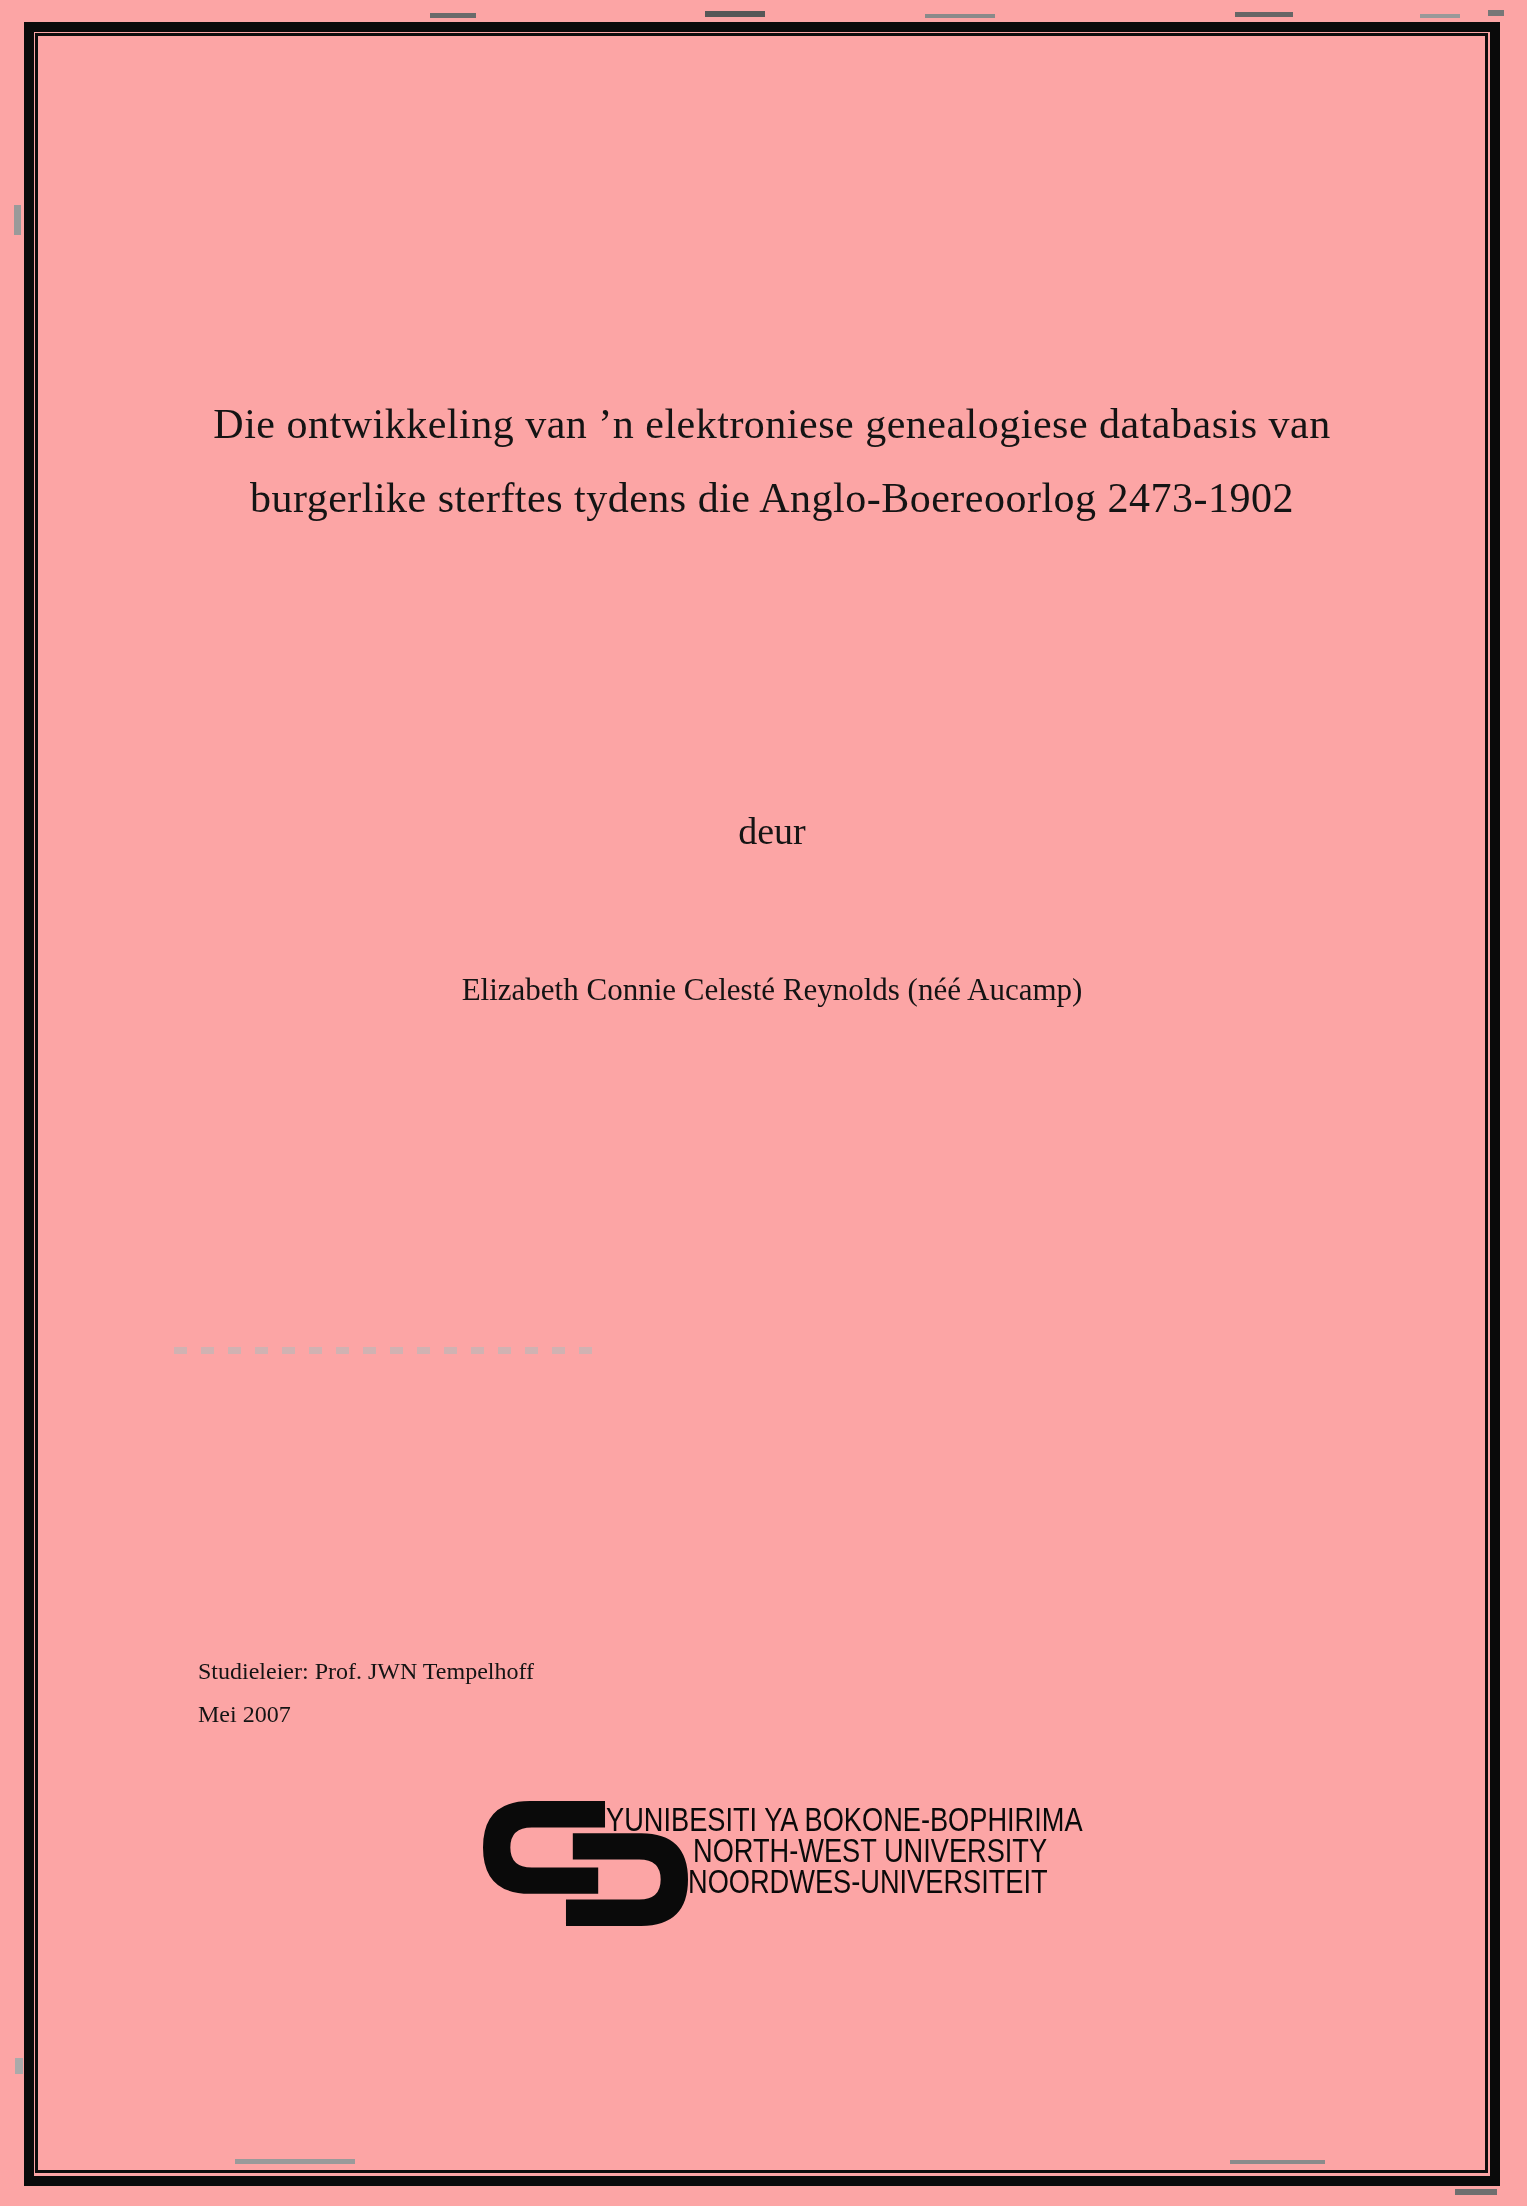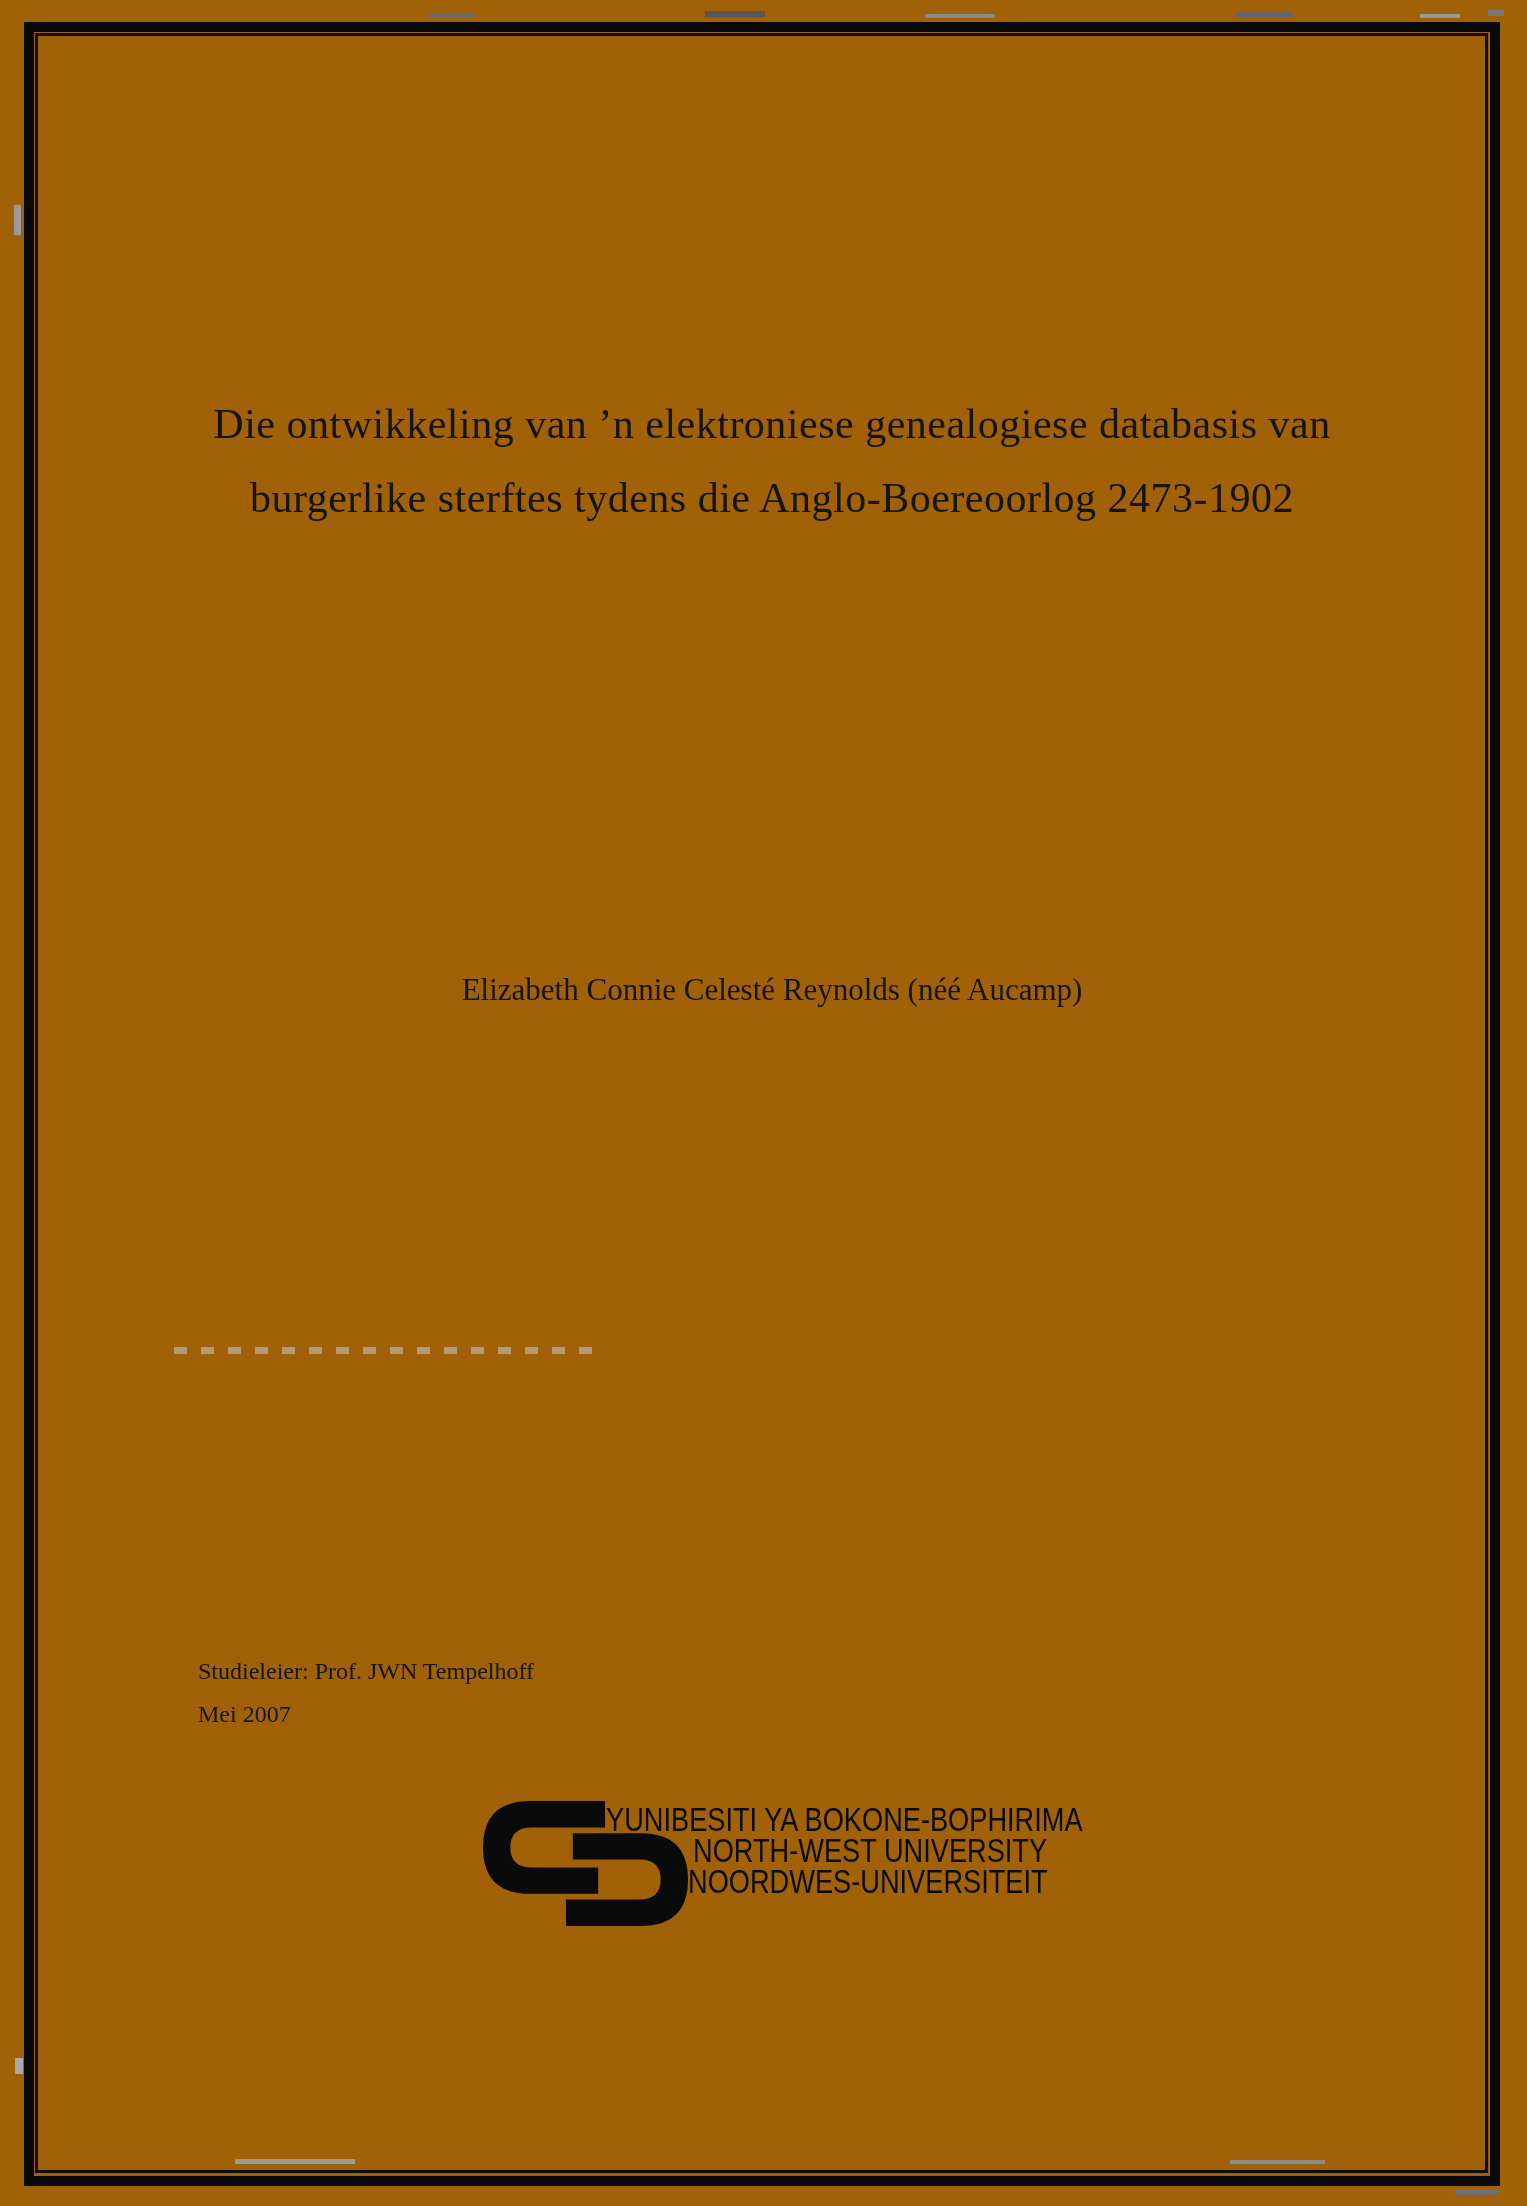--- a/index.html
+++ b/index.html
@@ -4,21 +4,21 @@
 <style>
   html, body {
     margin: 0;
     padding: 0;
     background: #ffffff;
   }
   .scan-page {
     position: relative;
     width: 1527px;
     height: 2206px;
-    background: #a16207;
+    background: #fca5a5;
     overflow: hidden;
     font-family: "Liberation Serif", serif;
     color: #141414;
   }
   
   .frame-outer {
     position: absolute;
     left: 24px;
     top: 22px;
     width: 1476px;
@@ -132,20 +132,21 @@
 
   <div class="frame-outer">
     <div class="frame-inner"></div>
   </div>
 
   <div class="centerband title-block">
     <div>Die ontwikkeling van ’n elektroniese genealogiese databasis van</div>
     <div>burgerlike sterftes tydens die Anglo-Boereoorlog 2473-1902</div>
   </div>
 
+  <div class="centerband byline">deur</div>
 
   <div class="centerband author">Elizabeth Connie Celesté Reynolds (néé Aucamp)</div>
 
 
   <div class="supervisor">
     <div>Studieleier: Prof. JWN Tempelhoff</div>
     <div>Mei 2007</div>
   </div>
 
   <div class="nwu-logo">

